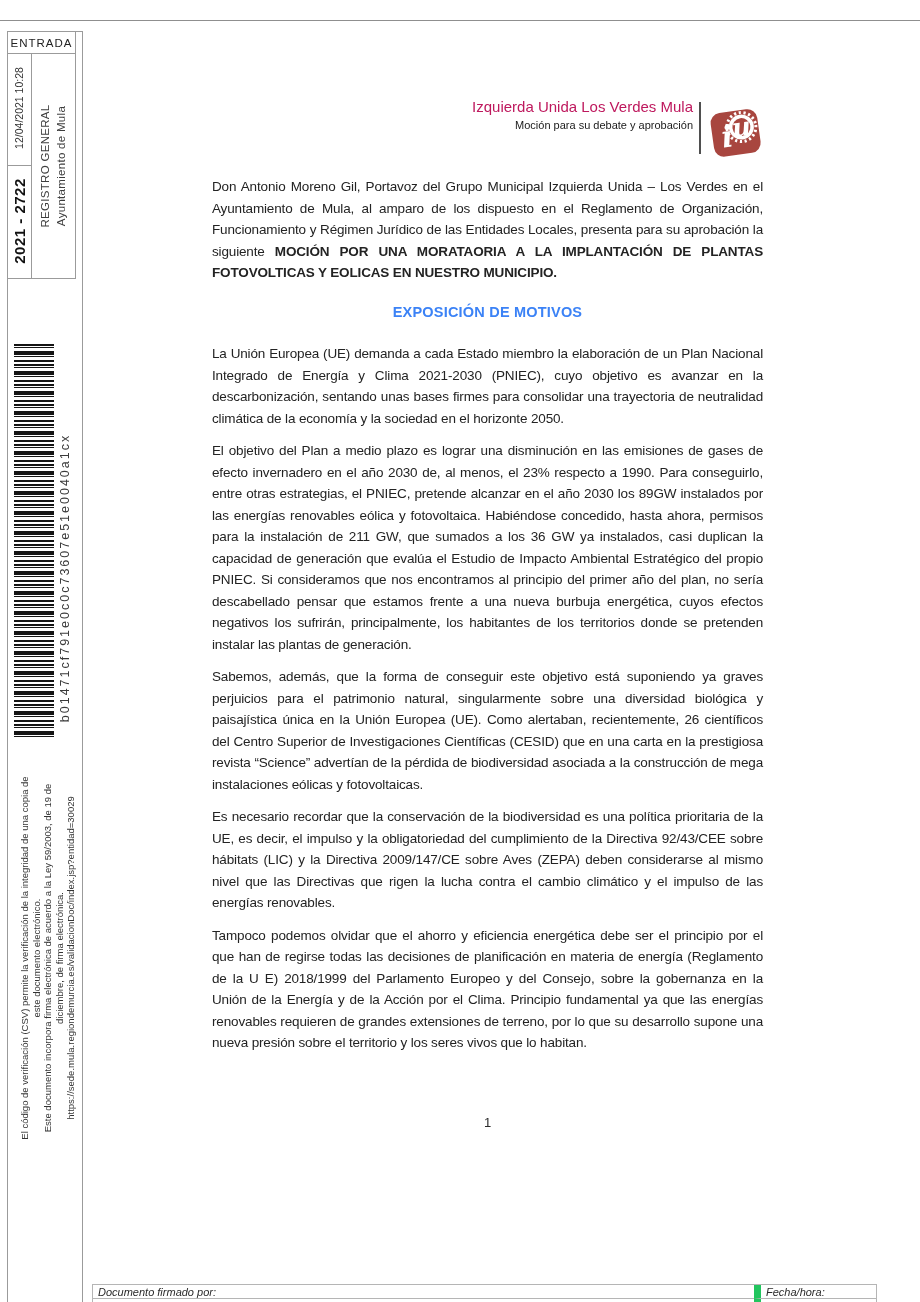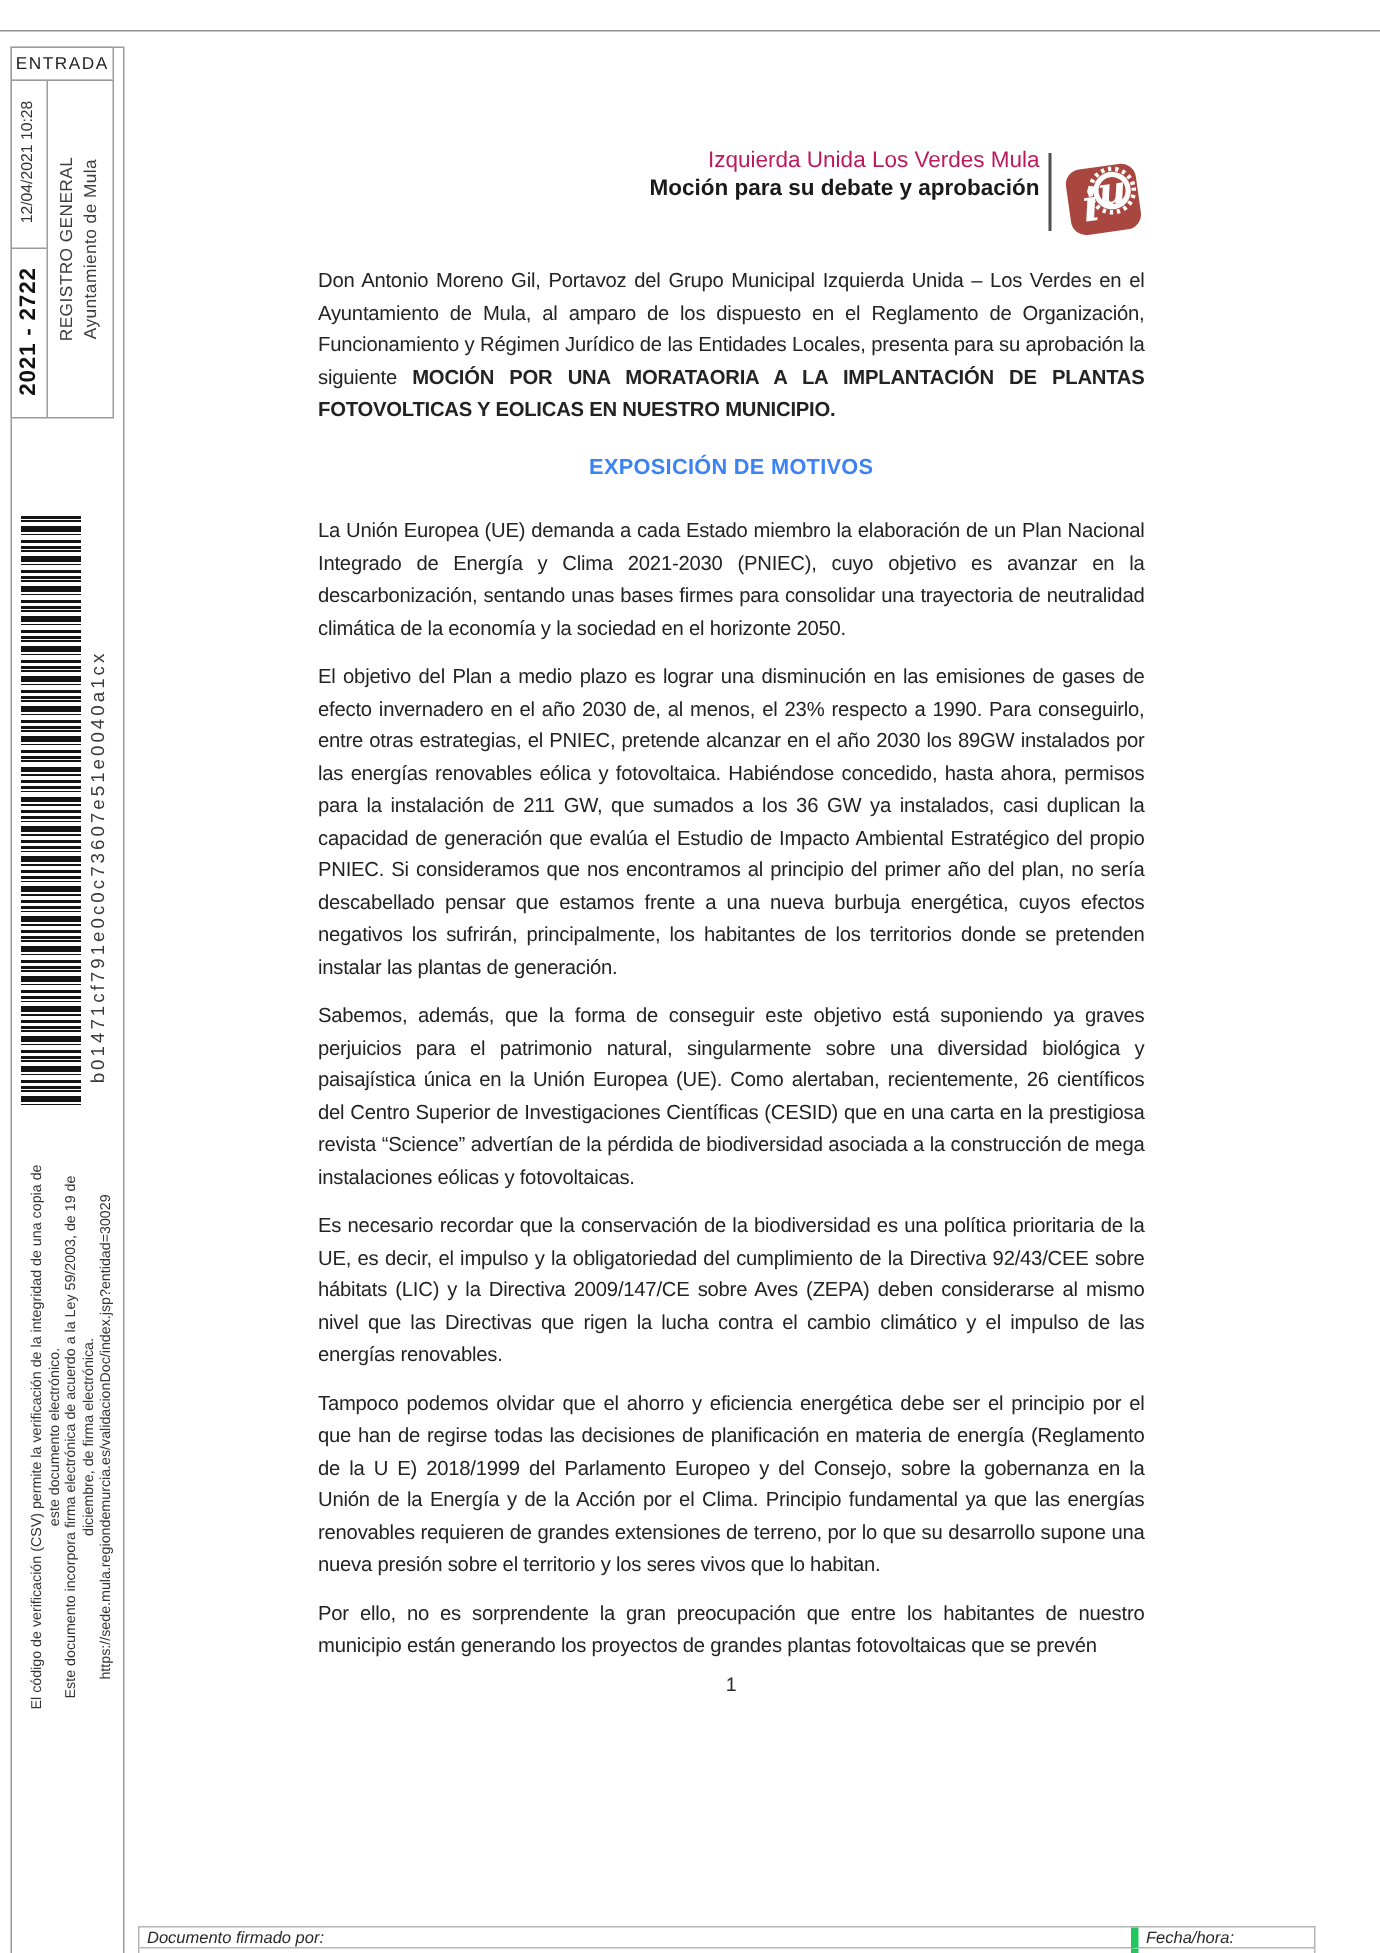--- a/index.html
+++ b/index.html
@@ -72,21 +72,21 @@
 
   .csv-block { left: -152px; top: 908px; width: 400px; height: 58px; }
   .csv-block .lines { text-align: center; font-size: 9.5px; line-height: 11.5px; color: #333; white-space: nowrap; }
 
   
   .header-text {
     position: absolute; right: 227px; top: 76px; width: 420px;
     text-align: right; line-height: 19px;
   }
   .header-org   { font-size: 15px; color: #be185d; }
-  .header-title { font-size: 15px; font-weight: bold; color: #1a1a1a; }
+  .header-title { font-size: 11px; font-weight: normal; color: #1a1a1a; }
   .header-divider { position: absolute; left: 699px; top: 81px; width: 2px; height: 52px; background: #4f4f4f; }
   .logo-wrap { position: absolute; left: 705px; top: 82px; width: 60px; height: 58px; }
 
   
   .doc-body {
     position: absolute; left: 212px; top: 155px; width: 551px;
     font-size: 13.5px; line-height: 21.5px; letter-spacing: -0.15px;
     color: #232323; text-align: justify;
   }
   .doc-body p { margin: 0 0 11px 0; }
@@ -109,21 +109,21 @@
     border: 1px solid #b5b5b5;
     display: grid;
     grid-template-columns: 661px 1fr;
     grid-template-rows: 14px 15px;
     background: #fff;
     font-style: italic;
   }
   .sig-cell { padding-left: 5px; display: flex; align-items: center; white-space: nowrap; overflow: hidden; }
   .sig-label { font-size: 11px; color: #2a2a2a; border-bottom: 1px solid #b5b5b5; }
   .sig-value { font-size: 10.5px; color: #adadad; text-align: center; }
-  .sig-right { border-left: 5px solid #22c55e; }
+  .sig-right { border-left: 7px solid #22c55e; }
 </style>
 </head>
 <body>
 
 <div class="page">
 
   <div class="sidebar-frame"></div>
 
   <div class="entrada-box">
     <span>ENTRADA</span>
@@ -177,21 +177,20 @@
   </div>
 
   <div class="doc-body">
     <p class="intro"><span>Don Antonio Moreno Gil, Portavoz del Grupo Municipal Izquierda Unida – Los Verdes en el Ayuntamiento de Mula, al amparo de los dispuesto en el Reglamento de Organización, Funcionamiento y Régimen Jurídico de las Entidades Locales, presenta para su aprobación la siguiente </span><span class="motion-bold">MOCIÓN POR UNA MORATAORIA A LA IMPLANTACIÓN DE PLANTAS FOTOVOLTICAS Y EOLICAS EN NUESTRO MUNICIPIO.</span></p>
     <h2 class="doc-heading">EXPOSICIÓN DE MOTIVOS</h2>
     <p>La Unión Europea (UE) demanda a cada Estado miembro la elaboración de un Plan Nacional Integrado de Energía y Clima 2021-2030 (PNIEC), cuyo objetivo es avanzar en la descarbonización, sentando unas bases firmes para consolidar una trayectoria de neutralidad climática de la economía y la sociedad en el horizonte 2050.</p>
     <p>El objetivo del Plan a medio plazo es lograr una disminución en las emisiones de gases de efecto invernadero en el año 2030 de, al menos, el 23% respecto a 1990. Para conseguirlo, entre otras estrategias, el PNIEC, pretende alcanzar en el año 2030 los 89GW instalados por las energías renovables eólica y fotovoltaica. Habiéndose concedido, hasta ahora, permisos para la instalación de 211 GW, que sumados a los 36 GW ya instalados, casi duplican la capacidad de generación que evalúa el Estudio de Impacto Ambiental Estratégico del propio PNIEC. Si consideramos que nos encontramos al principio del primer año del plan, no sería descabellado pensar que estamos frente a una nueva burbuja energética, cuyos efectos negativos los sufrirán, principalmente, los habitantes de los territorios donde se pretenden instalar las plantas de generación.</p>
     <p>Sabemos, además, que la forma de conseguir este objetivo está suponiendo ya graves perjuicios para el patrimonio natural, singularmente sobre una diversidad biológica y paisajística única en la Unión Europea (UE). Como alertaban, recientemente, 26 científicos del Centro Superior de Investigaciones Científicas (CESID) que en una carta en la prestigiosa revista “Science” advertían de la pérdida de biodiversidad asociada a la construcción de mega instalaciones eólicas y fotovoltaicas.</p>
     <p>Es necesario recordar que la conservación de la biodiversidad es una política prioritaria de la UE, es decir, el impulso y la obligatoriedad del cumplimiento de la Directiva 92/43/CEE sobre hábitats (LIC) y la Directiva 2009/147/CE sobre Aves (ZEPA) deben considerarse al mismo nivel que las Directivas que rigen la lucha contra el cambio climático y el impulso de las energías renovables.</p>
     <p>Tampoco podemos olvidar que el ahorro y eficiencia energética debe ser el principio por el que han de regirse todas las decisiones de planificación en materia de energía (Reglamento de la U E) 2018/1999 del Parlamento Europeo y del Consejo, sobre la gobernanza en la Unión de la Energía y de la Acción por el Clima. Principio fundamental ya que las energías renovables requieren de grandes extensiones de terreno, por lo que su desarrollo supone una nueva presión sobre el territorio y los seres vivos que lo habitan.</p>
-    <p>Por ello, no es sorprendente la gran preocupación que entre los habitantes de nuestro municipio están generando los proyectos de grandes plantas fotovoltaicas que se prevén</p>
   </div>
 
   <div class="page-number">1</div>
 
   <div class="sig-table">
     <div class="sig-cell sig-label">Documento firmado por:</div>
     <div class="sig-cell sig-label sig-right">Fecha/hora:</div>
     <div class="sig-cell sig-value">ANTONIO MORENO GIL</div>
     <div class="sig-cell sig-value sig-right">12/04/2021 10:28</div>
   </div>

